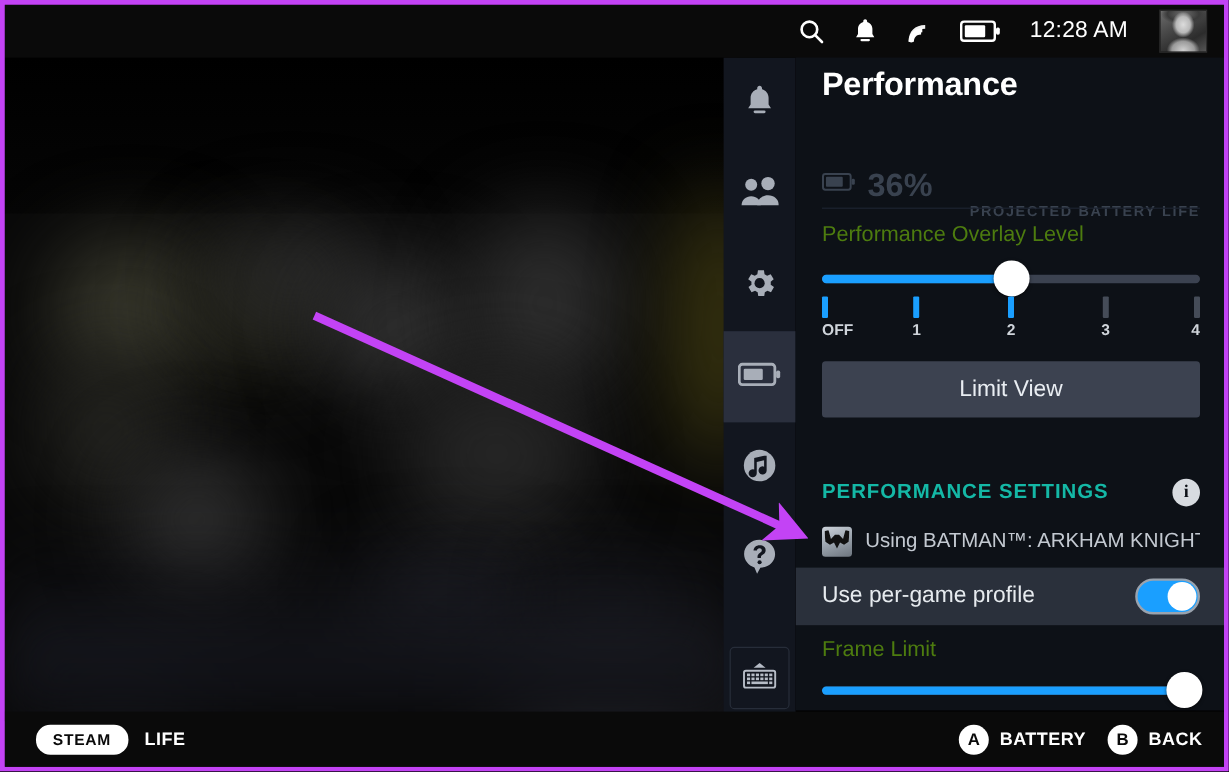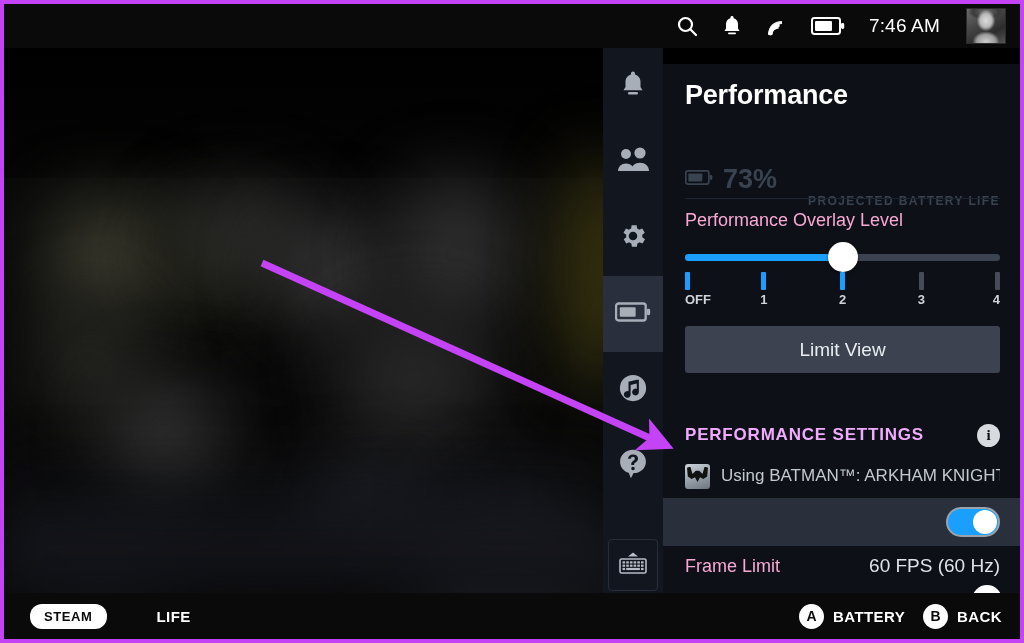--- a/index.html
+++ b/index.html
@@ -95,21 +95,21 @@
     width: 50px; height: 52px;
     margin-bottom: 10px;
     border: 1px solid #272d39;
     border-radius: 4px;
     display: flex; align-items: center; justify-content: center;
   }
 
   
   #panel {
     position: absolute;
-    right: 0; top: 60px;
+    right: 0; top: 35px;
     width: 357px; height: 553px;
     background: #0d1117;
     z-index: 20;
     overflow: hidden;
   }
   #panel-title {
     position: absolute;
     left: 22px; top: 16px;
     color: #fff;
     font-size: 27px;
@@ -135,21 +135,21 @@
   #battery-label {
     margin-left: auto; font-size: 12px; letter-spacing: 1.4px;
     color: #39424f; font-weight: 600; margin-top: 44px;
   }
   #batt-divider {
     position: absolute; left: 22px; right: 20px; top: 134px;
     height: 1px; background: #1d2431; z-index: 3;
   }
 
   .row-label {
-    color: #f9a8d4;
+    color: #4d7c0f;
     font-size: 18px;
   }
 
   #overlay-level-label {
     position: absolute; left: 22px; top: 146px;
   }
 
   
   #ovl-slider { position: absolute; left: 22px; right: 20px; top: 186px; height: 14px; }
   .track {
@@ -188,21 +188,21 @@
     display: flex; align-items: center; justify-content: center;
     cursor: pointer;
   }
 
   #perf-settings-header {
     position: absolute; left: 22px; right: 20px; top: 358px;
     height: 26px;
     display: flex; align-items: center;
   }
   #perf-settings-title {
-    color: #f0abfc; font-size: 17px; font-weight: bold; letter-spacing: .8px;
+    color: #14b8a6; font-size: 17px; font-weight: bold; letter-spacing: .8px;
   }
   #info-icon {
     margin-left: auto;
     width: 23px; height: 23px; border-radius: 50%;
     background: #d7dbe0; color: #0d1117;
     font-size: 15px; font-weight: bold; font-family: "Liberation Serif", serif;
     display: flex; align-items: center; justify-content: center;
   }
 
   #profile-row {
@@ -256,21 +256,20 @@
 
   
   #bottombar {
     position: absolute;
     left: 0; bottom: 0;
     width: 1016px; height: 46px;
     background: #0a0a0a;
     display: flex; align-items: center;
     padding: 0 18px 0 26px;
     z-index: 30;
-    gap: 36px;
   }
   #steam-pill {
     background: #fff; color: #0a0a0a;
     font-size: 13px; font-weight: bold; letter-spacing: .6px;
     padding: 5px 14px; border-radius: 12px;
   }
   #menu-label {
     color: #fff; font-size: 15px; font-weight: bold;
     letter-spacing: .4px; margin-left: 14px;
   }
@@ -335,21 +334,21 @@
         <circle cx="5.4" cy="19.6" r="1.9"></circle>
       </svg>
     </span>
     <span class="ticon">
       <svg width="34" height="20" viewBox="0 0 34 20" fill="none">
         <rect x="1" y="2" width="28" height="16" rx="2.4" stroke="#fff" stroke-width="2"></rect>
         <rect x="4" y="5" width="17" height="10" rx="1" fill="#fff"></rect>
         <rect x="30" y="7" width="3.2" height="6" rx="1.4" fill="#fff"></rect>
       </svg>
     </span>
-    <span id="clock">7:46 AM</span>
+    <span id="clock">12:28 AM</span>
     <span id="avatar"></span>
   </div>
 
   <div id="rail">
 
     <div class="rail-item">
       <span>
         <svg width="28" height="30" viewBox="0 0 22 24" fill="#a8aeb8">
           <path d="M11 2c-.9 0-1.6.7-1.6 1.6v.7C6.8 5 5 7.3 5 10v4.4L3.4 17h15.2L17 14.4V10c0-2.7-1.8-5-4.4-5.7v-.7C12.6 2.7 11.9 2 11 2z"></path>
           <rect x="7" y="18.4" width="8" height="1.9" rx=".95"></rect>
@@ -441,21 +440,21 @@
     <div id="panel-title">Performance</div>
 
     <div id="battery-row">
       <span>
         <svg width="28" height="17" viewBox="0 0 34 20" fill="none">
           <rect x="1" y="2" width="28" height="16" rx="2.4" stroke="#39424f" stroke-width="2"></rect>
           <rect x="4" y="5" width="17" height="10" rx="1" fill="#39424f"></rect>
           <rect x="30" y="7" width="3.2" height="6" rx="1.4" fill="#39424f"></rect>
         </svg>
       </span>
-      <span id="battery-pct">73%</span>
+      <span id="battery-pct">36%</span>
       <span id="battery-label">PROJECTED BATTERY LIFE</span>
     </div>
     <div id="batt-divider"></div>
 
     <div id="overlay-level-label" class="row-label">Performance Overlay Level</div>
 
     <div id="ovl-slider">
       <div class="track"></div>
       <div class="track-fill" style="width:50%;"></div>
       <div class="knob" style="left:calc(50% - 15px);"></div>
@@ -482,28 +481,28 @@
       <span id="perf-settings-title">PERFORMANCE SETTINGS</span>
       <span id="info-icon">i</span>
     </div>
 
     <div id="profile-row">
       <span id="batman-icon"></span>
       <span id="profile-text">Using BATMAN™: ARKHAM KNIGHT pro...</span>
     </div>
 
     <div id="toggle-row">
+      <span class="row-label">Use per-game profile</span>
       <span id="pergame-toggle">
         <span class="tknob"></span>
       </span>
     </div>
 
     <div id="frame-limit-row">
       <span class="row-label">Frame Limit</span>
-      <span id="frame-limit-value">60 FPS (60 Hz)</span>
     </div>
 
     <div id="fl-slider">
       <div class="track"></div>
       <div class="track-fill" style="width:100%;"></div>
       <div class="knob" style="right:-2px;"></div>
     </div>
 
   </div>
 

